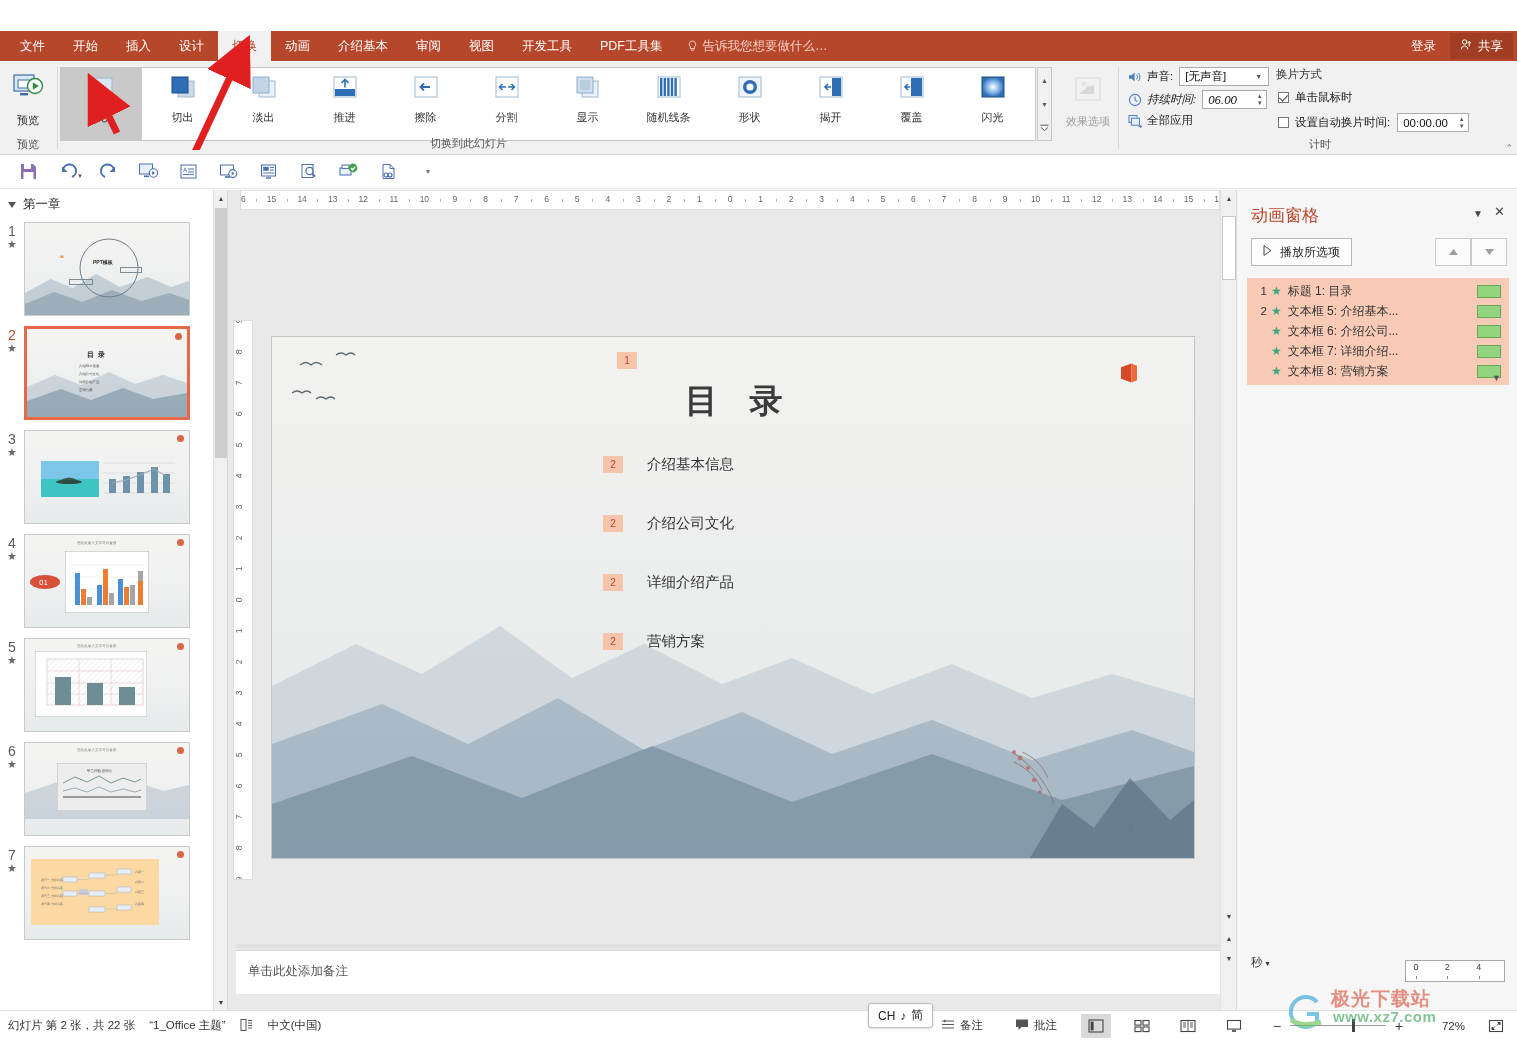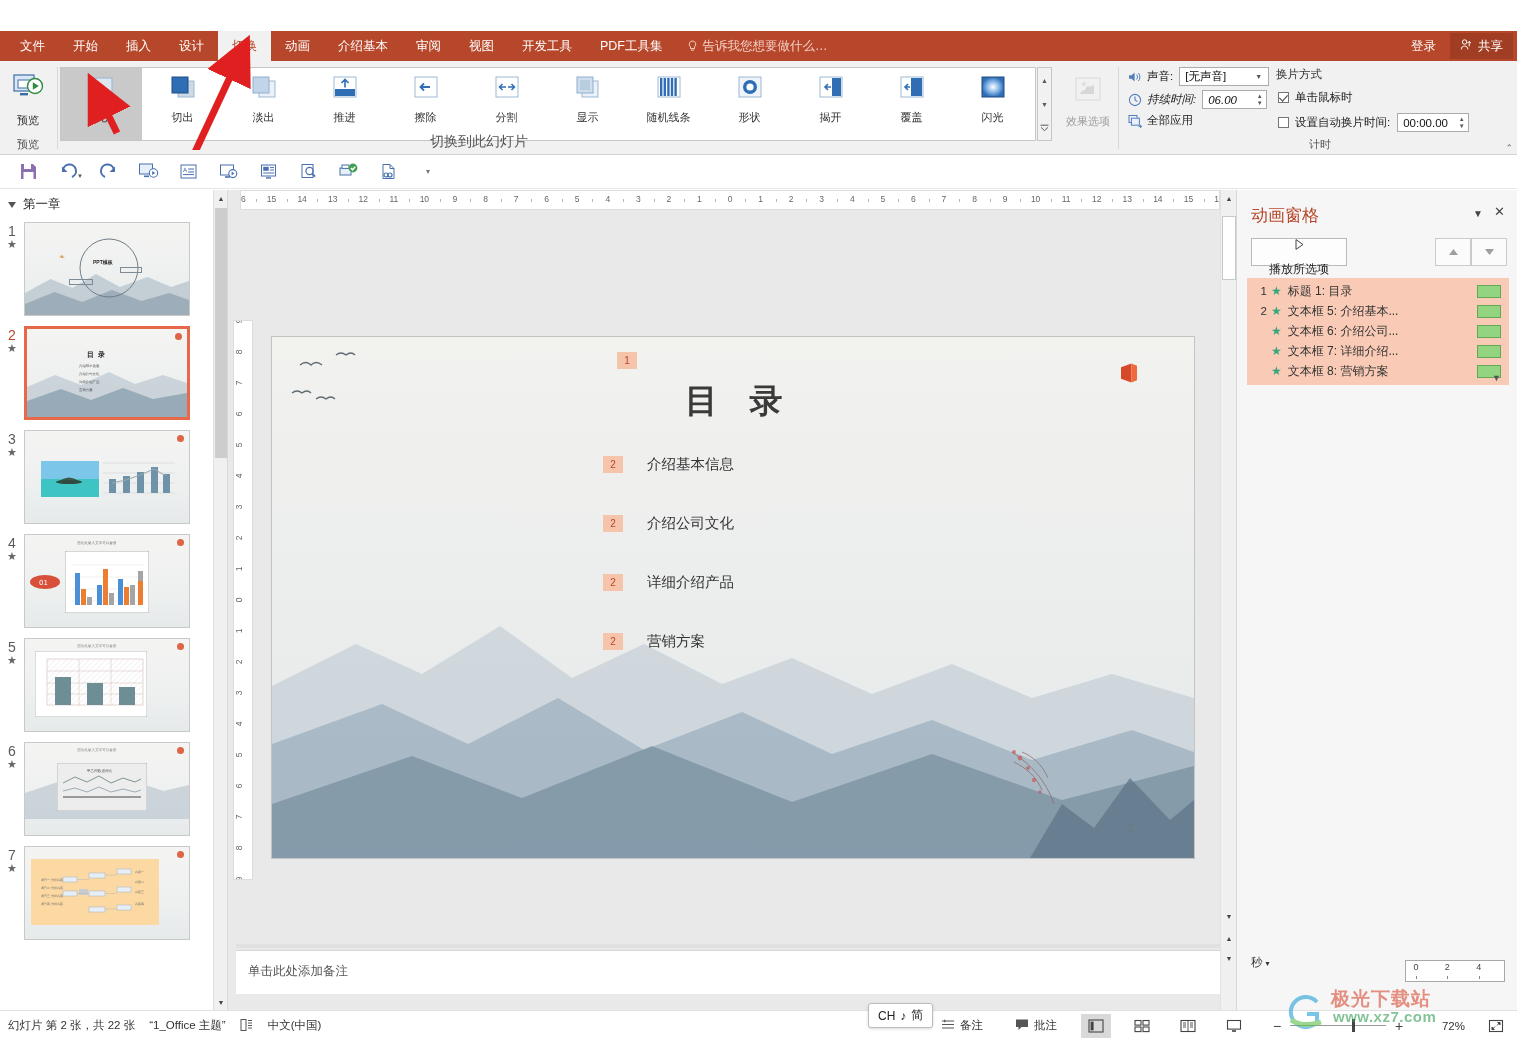--- a/index.html
+++ b/index.html
@@ -145,21 +145,21 @@
   .s-logo{position:absolute;right:54px;top:25px;width:22px;height:22px;}
   .s-pagenum{position:absolute;right:60px;bottom:24px;font-size:11px;color:#6b7a82;}
 
   
   .animpane{position:absolute;top:190px;right:0;width:281px;height:820px;background:#f6f6f6;
     border-left:1px solid #d8d8d8;}
   .ap-title{position:absolute;left:14px;top:14px;font-size:17px;color:#b7472a;}
   .ap-dd{position:absolute;right:34px;top:18px;font-size:10px;color:#444;cursor:default;}
   .ap-close{position:absolute;right:12px;top:14px;font-size:13px;color:#444;cursor:default;}
   .ap-play{position:absolute;left:14px;top:48px;height:28px;min-width:96px;border:1px solid #b9b9b9;
-    background:#fdfdfd;display:flex;align-items:center;gap:8px;padding:0 11px;font-size:12px;color:#222;cursor:default;flex-direction:column;}
+    background:#fdfdfd;display:flex;align-items:center;gap:8px;padding:0 11px;font-size:12px;color:#222;cursor:default;}
   .ap-updn{position:absolute;top:48px;width:36px;height:28px;border:1px solid #cbcbcb;background:#fbfbfb;
     display:flex;align-items:center;justify-content:center;color:#8a8a8a;font-size:9px;cursor:default;}
   .ap-list{position:absolute;left:10px;top:88px;width:262px;background:#f9cbb6;padding:3px 0 4px 0;}
   .ap-row{display:flex;align-items:center;height:20px;padding-left:6px;font-size:12px;color:#333;cursor:default;}
   .ap-idx{width:14px;text-align:right;color:#333;font-size:11.5px;flex:none;}
   .ap-star{color:#39a57a;font-size:12px;margin:0 6px 0 4px;flex:none;}
   .ap-name{flex:none;white-space:nowrap;}
   .ap-bar{width:24px;height:13px;background:#92d47f;border:1px solid #63a955;margin-left:auto;margin-right:8px;flex:none;}
   .ap-more{position:absolute;right:8px;bottom:2px;font-size:9px;color:#555;}
   .ap-secs{position:absolute;left:14px;bottom:40px;font-size:11.5px;color:#333;}
@@ -470,21 +470,21 @@
           <span class="sp">
               <span>▲</span>
               <span>▼</span>
             </span>
         </span>
       </div>
       <div class="rb-grp-label" style="left:120px;width:160px;">计时</div>
       <div class="collapse-rib">⌃</div>
     </div>
 
-    <div style="position:absolute;left:430px;bottom:3px;font-size:14px;color:#555;">切换到此幻灯片</div>
+    <div style="position:absolute;left:430px;bottom:3px;font-size:11px;color:#555;">切换到此幻灯片</div>
   </div>
 
   <div class="qat">
     <div class="qat-btn">
       <svg width="19" height="19" viewBox="0 0 19 19">
           <path d="M2 2h12l3 3v12H2z" fill="#8d6fb0"></path>
           <rect x="5" y="2" width="7" height="5" fill="#fff"></rect>
           <rect x="4.5" y="10" width="10" height="7" fill="#fff"></rect>
         </svg>
     </div>

